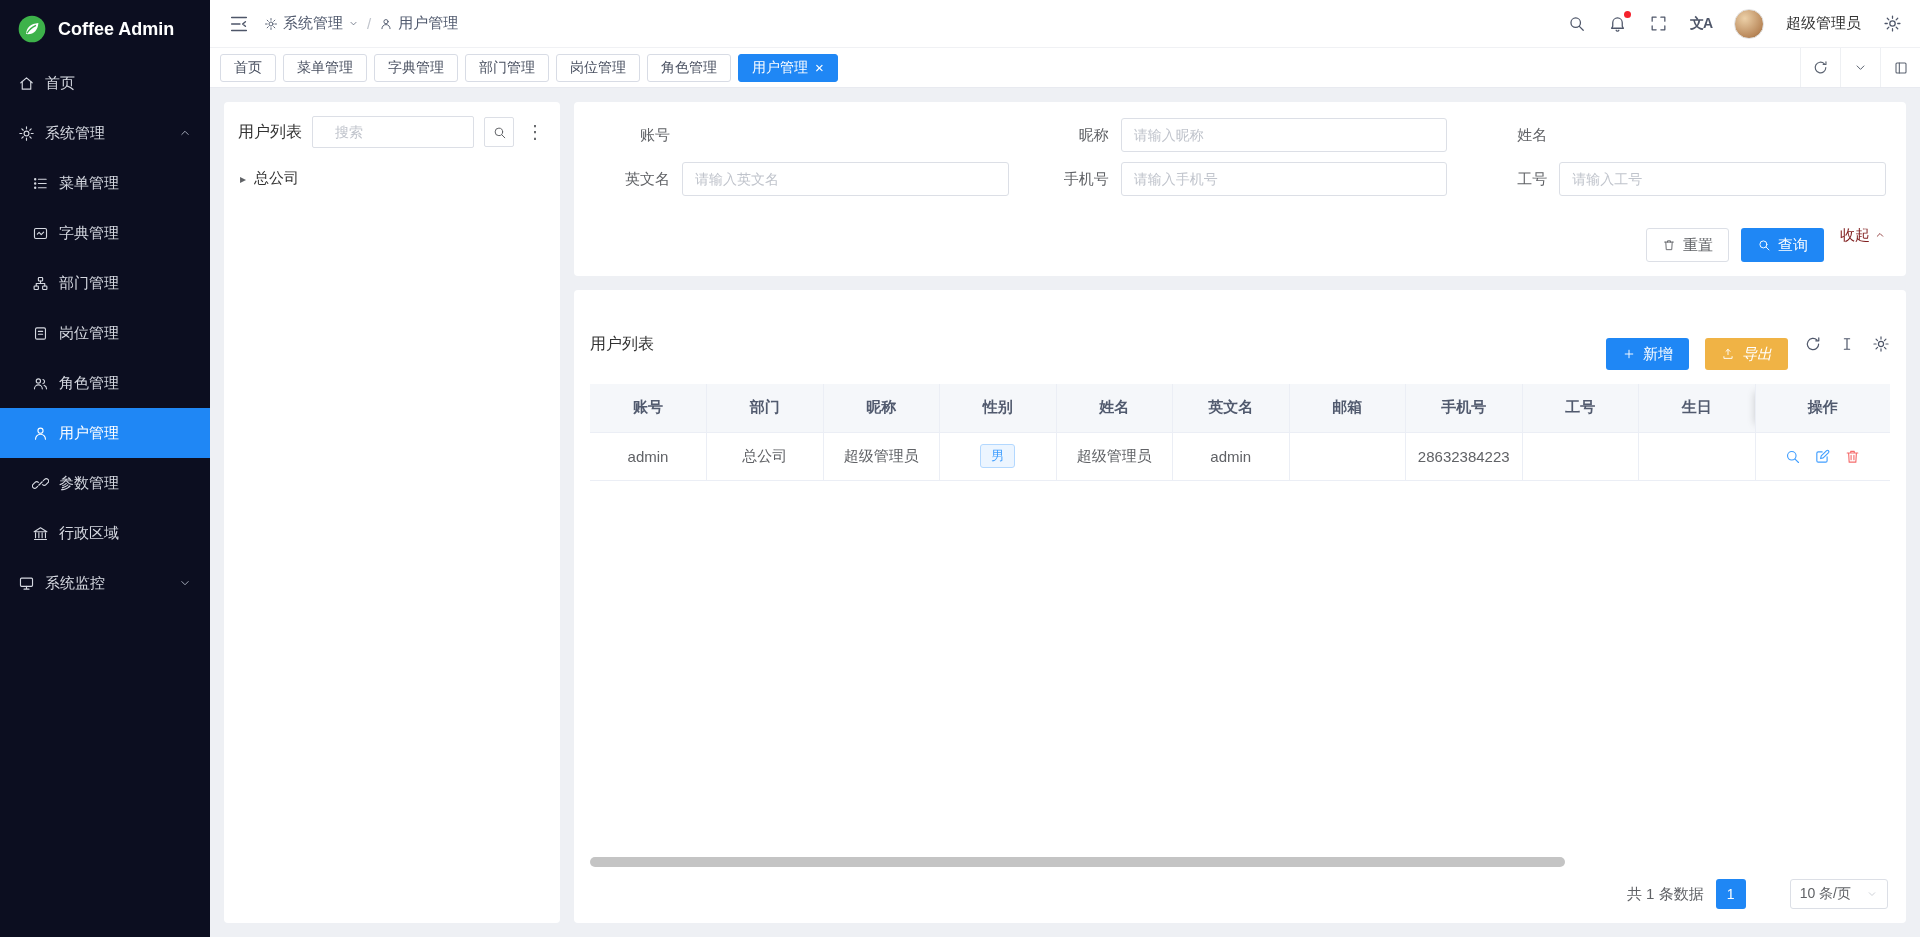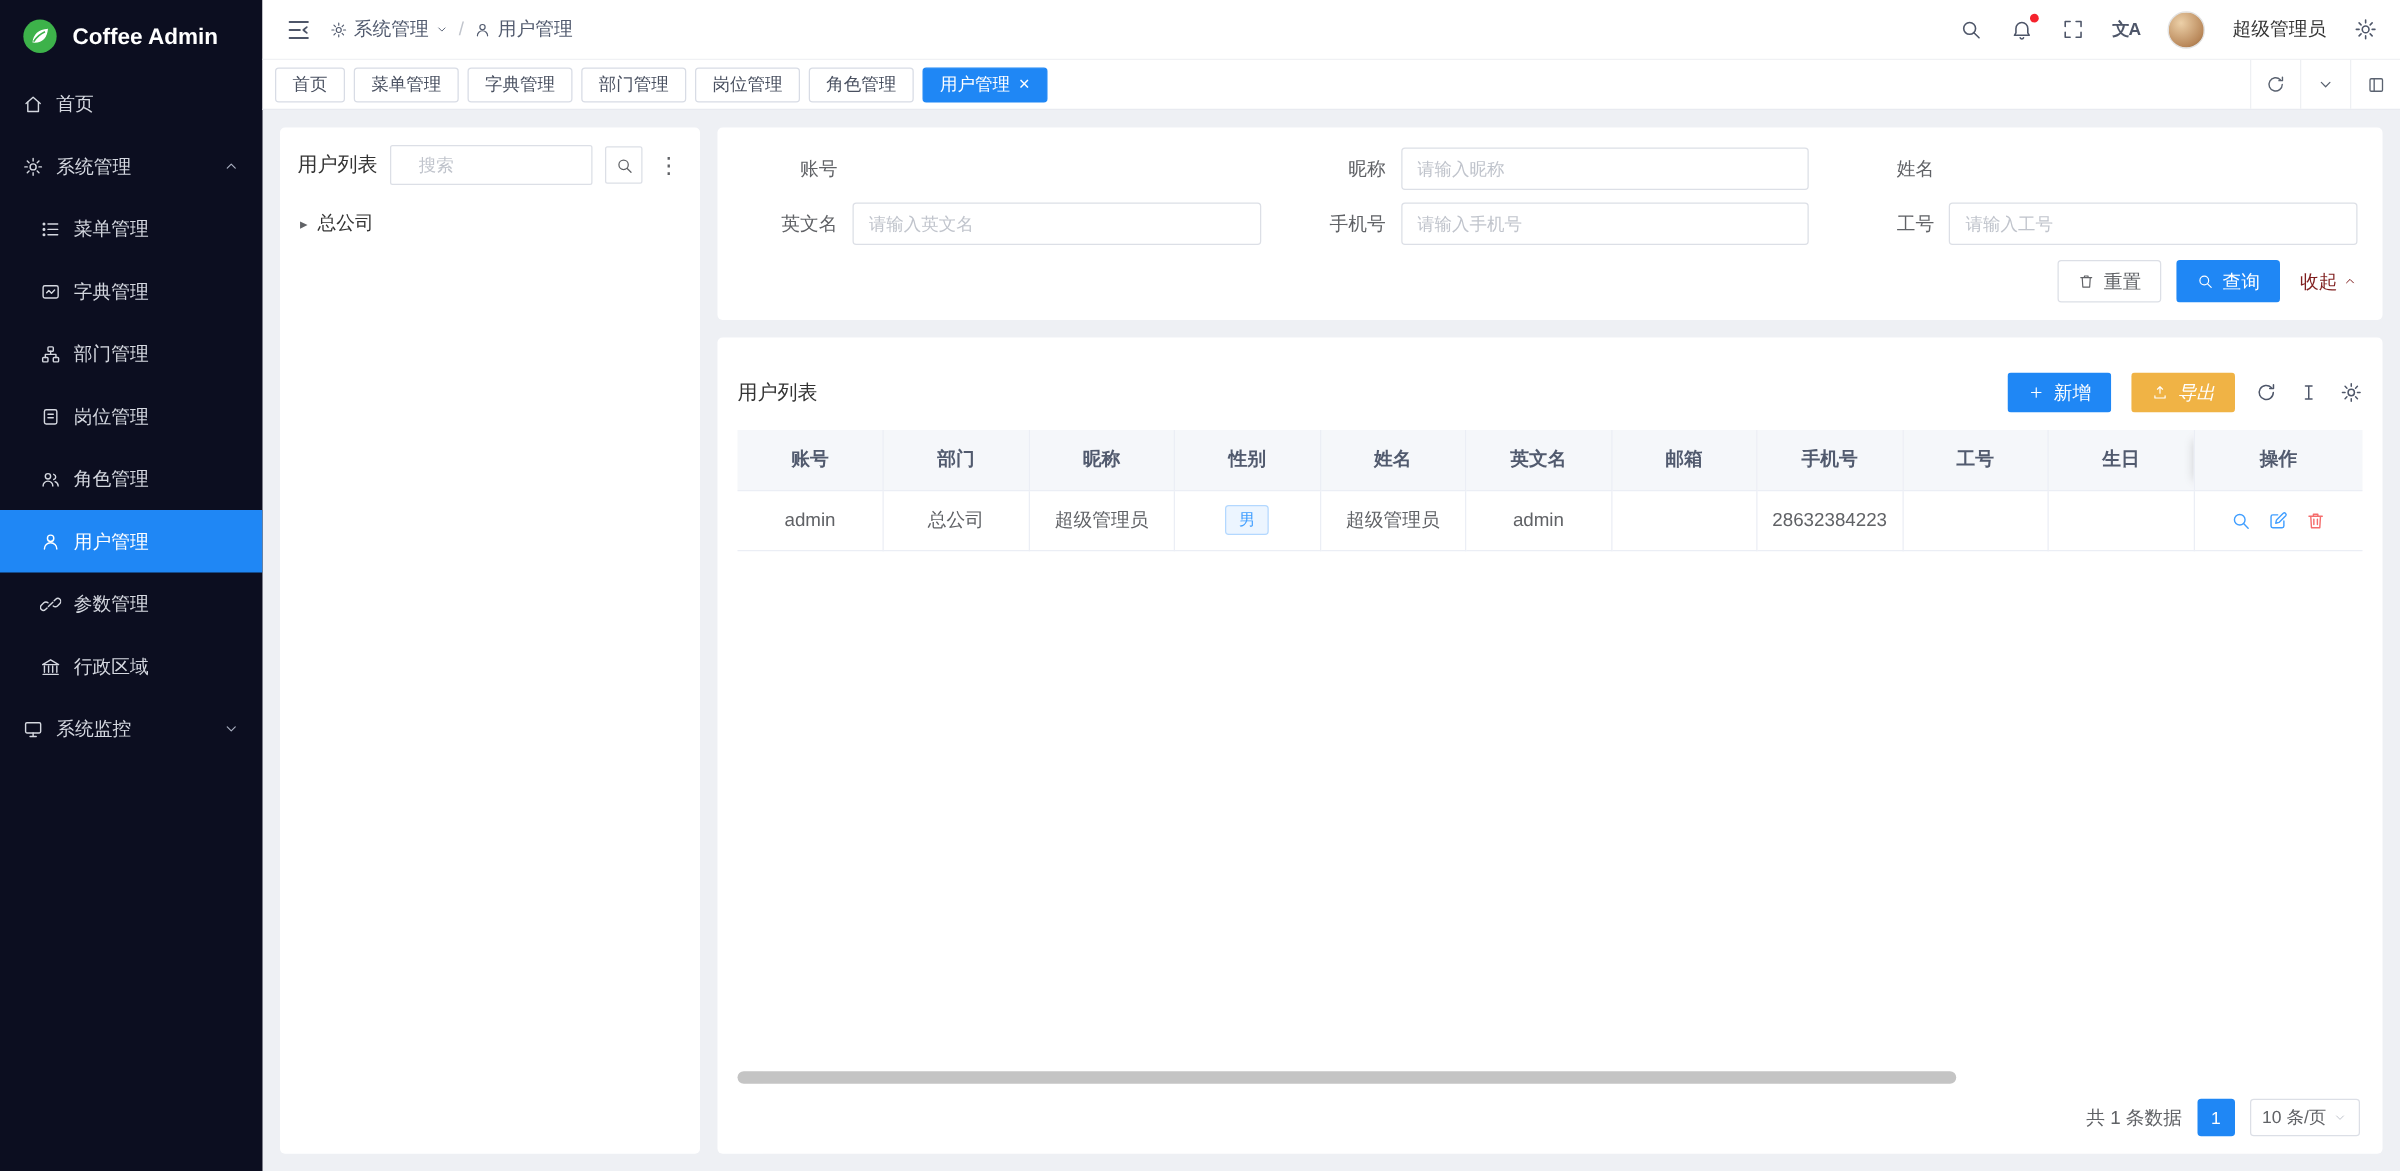--- a/index.html
+++ b/index.html
@@ -62,21 +62,21 @@
   .right-col { flex:1; display:flex; flex-direction:column; gap:14px; min-width:0; }
 
   
   .filter-card { background:#fff; border-radius:4px; padding:16px 20px 14px; }
   .filter-grid { display:grid; grid-template-columns:1fr 1fr 1fr; column-gap:24px; row-gap:10px; }
   .field { display:flex; align-items:center; }
   .field label { width:88px; text-align:right; padding-right:12px; color:#606266; font-size:15px; white-space:nowrap; }
   .field input { flex:1; min-width:0; height:34px; border:1px solid #dcdfe6; border-radius:3px; padding:0 12px; font-size:14px; color:#606266; outline:none; font-family:inherit; }
   input::placeholder { color:#c0c4cc; }
   .filter-actions { display:flex; justify-content:flex-end; align-items:center; margin-top:12px; }
-  .btn { height:34px; padding:0 15px; border-radius:3px; border:1px solid transparent; display:inline-flex; align-items:center; gap:7px; font-size:15px; cursor:pointer; font-family:inherit; }
+  .btn { height:34px; padding:0 15px; border-radius:3px; border:1px solid transparent; display:inline-flex; align-items:center; gap:7px; font-size:15px; cursor:pointer; font-family:inherit;margin-top:20px; }
   .btn.ghost { background:#fff; border-color:#dcdfe6; color:#606266; }
   .btn.primary { background:#1f87f5; color:#fff; }
   .btn.warning { background:#f0b345; color:#fff;font-style:italic; }
   .btn + .btn { margin-left:12px; }
   .collapse-link { display:flex; align-items:center; gap:4px; color:#7f1d1d; margin-left:16px; cursor:pointer; font-size:15px; }
 
   
   .table-card { flex:1; background:#fff; border-radius:4px; padding:28px 16px 10px; display:flex; flex-direction:column; min-height:0; }
   .table-head { display:flex; align-items:center; margin-bottom:14px; }
   .card-title { font-size:16px; color:#333; }
@@ -95,21 +95,21 @@
   .op-icons { display:flex; align-items:center; justify-content:center; gap:13px; }
   .op-icon { width:17px; height:17px; cursor:pointer; }
   .op-view, .op-edit { color:#409eff; }
   .op-delete { color:#f56c6c; }
 
   .table-space { flex:1; }
   .hscroll { height:10px; margin-bottom:10px; }
   .hscroll-thumb { width:75%; height:10px; border-radius:5px; background:#c4c4c4; cursor:pointer; }
   .pager { display:flex; justify-content:flex-end; align-items:center; gap:12px; padding:2px 2px 4px; color:#606266; font-size:15px; }
   .page-num { min-width:30px; height:30px; padding:0 6px; background:#1f87f5; color:#fff; display:flex; align-items:center; justify-content:center; border-radius:3px; font-size:14px; cursor:pointer; }
-  .page-size { height:30px; background:#fff; border:1px solid #dcdfe6; border-radius:3px; display:flex; align-items:center; gap:5px; padding:0 9px; font-size:14px; cursor:pointer; }
+  .page-size { height:30px; background:#fff; border:1px solid #dcdfe6; border-radius:3px; display:flex; align-items:center; gap:15px; padding:0 9px; font-size:14px; cursor:pointer;margin-left:32px; }
   .page-size .ic-sm { width:12px; height:12px; color:#c0c4cc; }
 </style>
 </head>
 <body>
 
 <div class="app">
 
   <aside class="sidebar">
     <div class="logo">
       <span>

